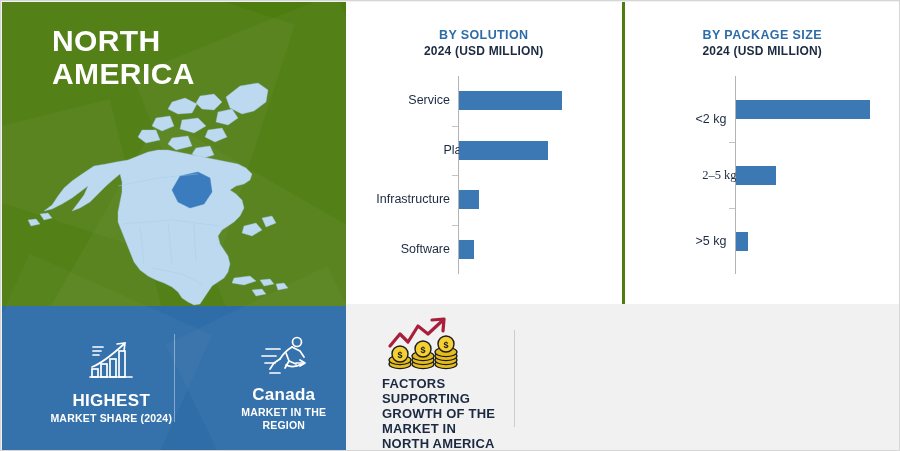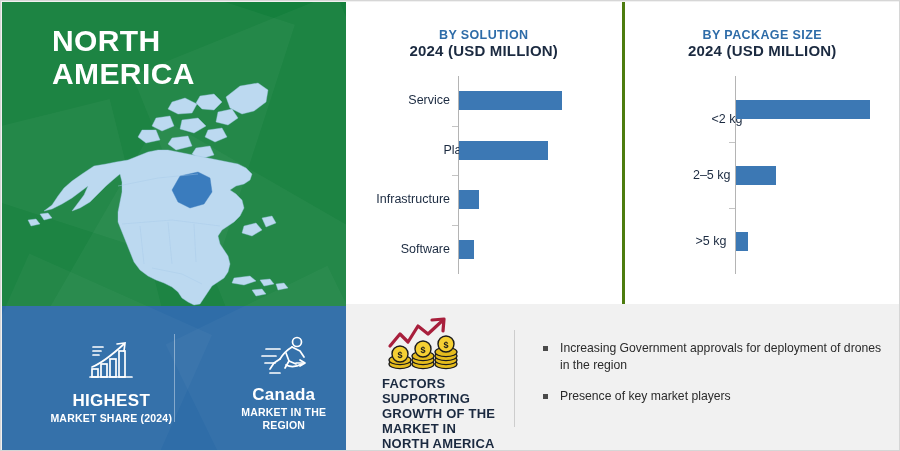--- a/index.html
+++ b/index.html
@@ -9,21 +9,21 @@
     font-family:"Liberation Sans", sans-serif;
   }
   .frame{
     position:relative;width:900px;height:451px;box-sizing:border-box;
     border:1px solid #d6d6d6;background:#f1f1f1;overflow:hidden;
   }
 
   
   .region-panel{
     position:absolute;left:1px;top:1px;width:344px;height:448px;
-    background:#15803d;overflow:hidden;
+    background:#4d7c0f;overflow:hidden;
   }
   .region-panel .facet{position:absolute;background:rgba(255,255,255,.035);}
   .f1{left:-40px;top:-30px;width:300px;height:260px;transform:rotate(18deg);}
   .f2{right:-60px;top:20px;width:220px;height:330px;transform:rotate(-22deg);background:rgba(0,0,0,.035);}
   .f3{left:60px;top:180px;width:340px;height:300px;transform:rotate(30deg);background:rgba(255,255,255,.025);}
   .f4{left:-80px;top:120px;width:220px;height:240px;transform:rotate(-14deg);background:rgba(0,0,0,.03);}
 
   .region-title{
     position:absolute;left:50px;top:22px;z-index:4;
     color:#ffffff;font-size:30px;line-height:33px;font-weight:bold;
@@ -51,21 +51,21 @@
   .vdiv{width:1px;background:rgba(255,255,255,.4);margin:28px 0;}
 
   
   .charts{
     position:absolute;left:345px;top:1px;width:554px;height:302px;
     background:#ffffff;display:flex;box-sizing:border-box;
   }
   .chart-card{flex:1;position:relative;box-sizing:border-box;padding-top:26px;}
   .chart-card.second{border-left:3px solid #4d7c0f;}
   .chart-title{text-align:center;color:#2e6ca8;font-size:12.5px;font-weight:bold;letter-spacing:.4px;line-height:15px;}
-  .chart-sub{text-align:center;color:#1b2a40;font-size:15px;font-weight:bold;letter-spacing:.2px;line-height:16px;}
+  .chart-sub{text-align:center;color:#1b2a40;font-size:12px;font-weight:bold;letter-spacing:.2px;line-height:16px;}
 
   .plot{position:absolute;left:0;right:0;top:74px;bottom:30px;}
   .plot .axis{
     position:absolute;top:0;bottom:0;width:1px;background:#b4b4b4;
   }
   .rows{position:absolute;top:0;bottom:0;left:0;right:0;display:flex;flex-direction:column;}
   .brow{flex:1;position:relative;display:flex;align-items:center;}
   .blabel{
     position:absolute;text-align:right;color:#1b2a40;
     font-size:12.5px;line-height:15px;
@@ -253,25 +253,25 @@
           </div>
         </div>
     </div>
     <div class="chart-card second">
       <div class="chart-title">BY PACKAGE SIZE</div>
       <div class="chart-sub">2024 (USD MILLION)</div>
       <div class="plot">
           <div class="axis" style="left: 110px;"></div>
           <div class="rows">
             <div class="brow">
-              <div class="blabel" style="left: 16px; width: 102px; margin-top: 20px;">&lt;2 kg</div>
+              <div class="blabel" style="left: 0px; width: 102px; margin-top: 20px;">&lt;2 kg</div>
               <div class="bar" style="left: 111px; width: 134px;"></div>
             </div>
             <div class="brow">
-              <div class="blabel" style="left: 4px; width: 102px;">2–5 kg</div>
+              <div class="blabel" style="left: 10px; width: 102px; font-family: Liberation Serif, serif;">2–5 kg</div>
               <div class="bar" style="left: 111px; width: 40px;"></div>
               <div class="tick" style="left: 104px; top: 0px;"></div>
             </div>
             <div class="brow">
               <div class="blabel" style="left: 0px; width: 102px;">&gt;5 kg</div>
               <div class="bar" style="left: 111px; width: 12px;"></div>
               <div class="tick" style="left: 104px; top: 0px;"></div>
             </div>
           </div>
         </div>
@@ -307,25 +307,15 @@
               <ellipse cx="64" cy="36" rx="11" ry="4.6" fill="#e5bc1e" stroke="#1b1b1b" stroke-width="1.3"></ellipse>
               <circle cx="64" cy="28" r="8" fill="#f5d033" stroke="#1b1b1b" stroke-width="1.4"></circle>
               <text x="64" y="32" font-size="9" font-weight="bold" text-anchor="middle" fill="#1b1b1b" font-family="'Liberation Sans',sans-serif">$</text>
             </g>
           </g>
         </svg>
       </div>
       <div class="factors-head">FACTORS SUPPORTING GROWTH OF THE MARKET IN NORTH AMERICA</div>
     </div>
     <div class="factors-divider"></div>
-    <div class="bullets">
-      <div class="bullet">
-        <span class="sq"></span>
-        <span class="btxt">Increasing Government approvals for deployment of drones in the region</span>
-      </div>
-      <div class="bullet">
-        <span class="sq"></span>
-        <span class="btxt">Presence of key market players</span>
-      </div>
-    </div>
   </div>
 
 </div>
 
 </body></html>

